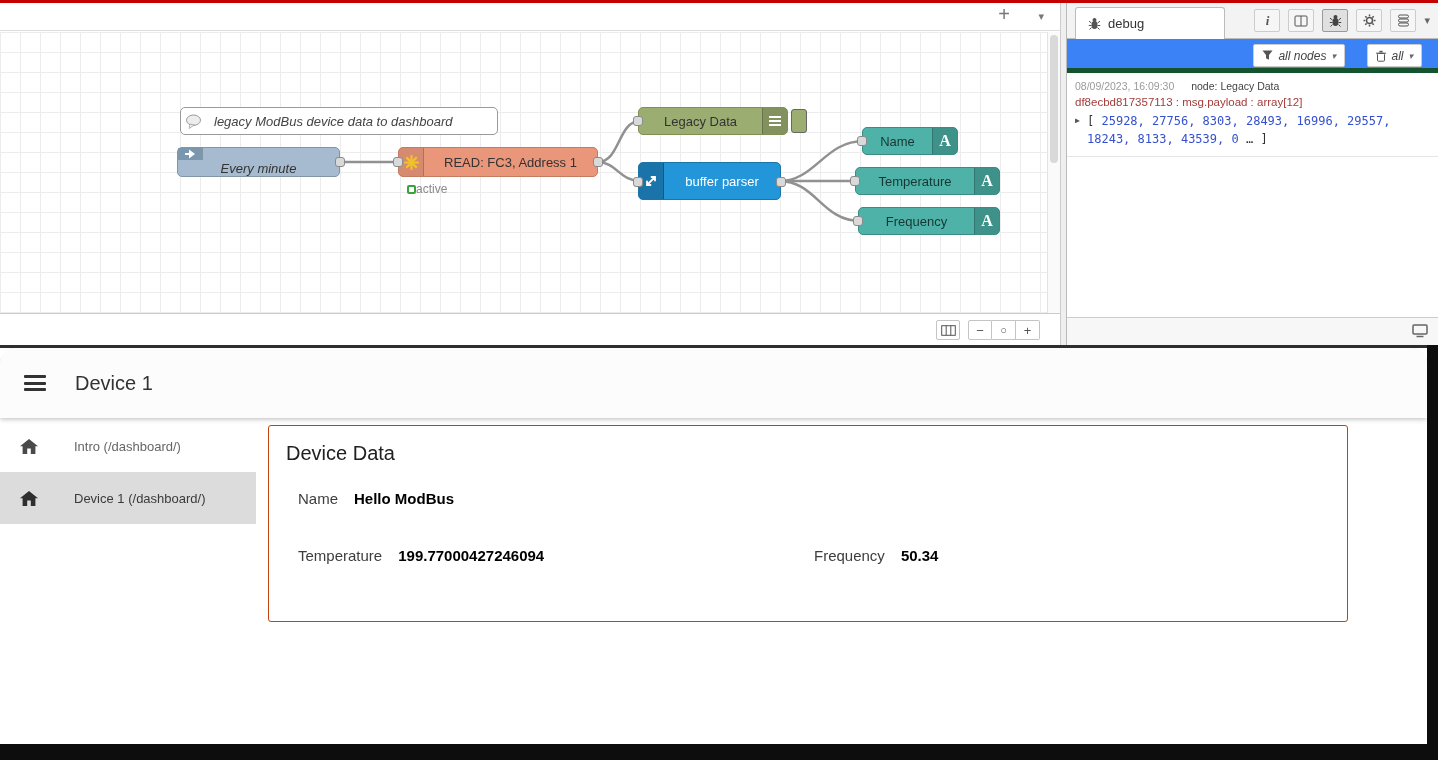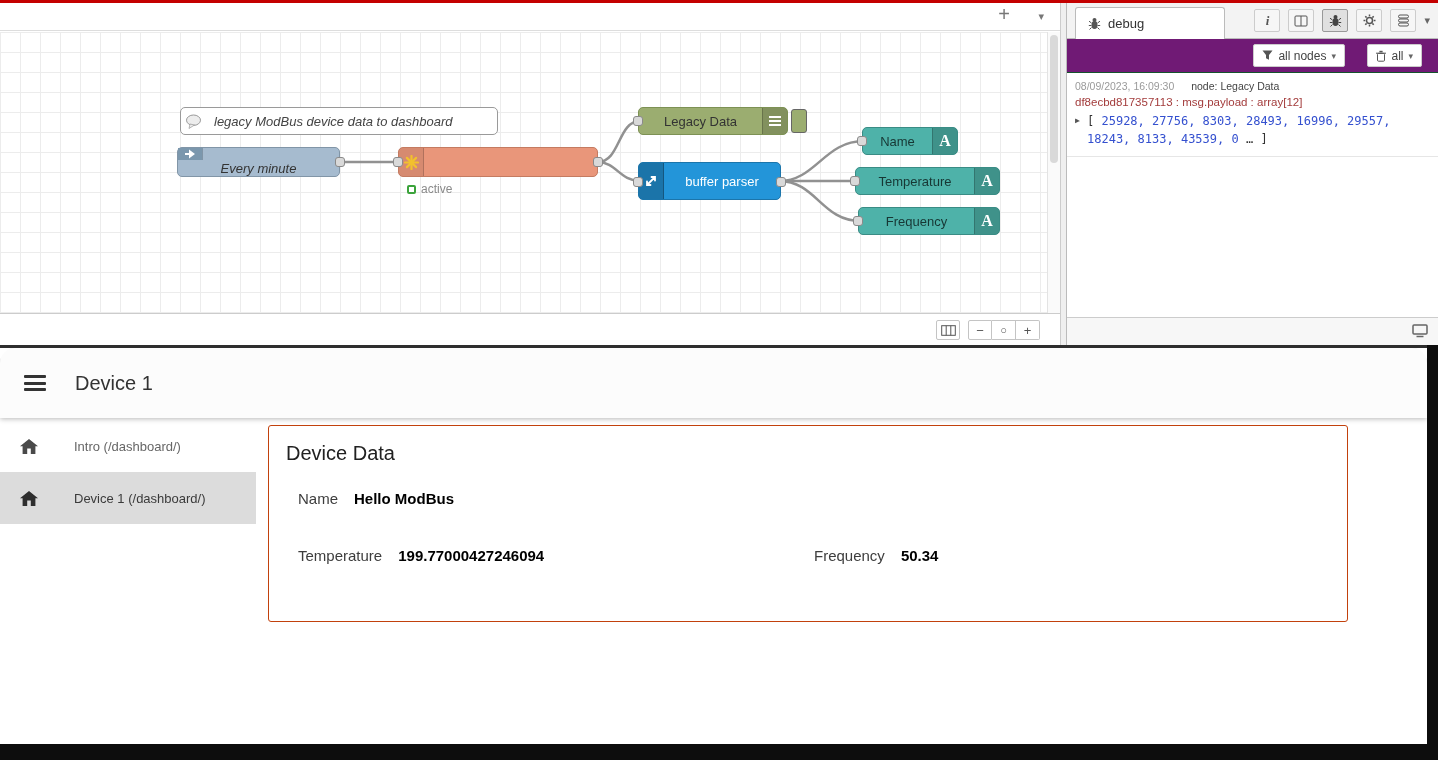--- a/index.html
+++ b/index.html
@@ -31,21 +31,21 @@
   .comment-node .node-label { justify-content:flex-start; font-style:italic; color:#444; }
 
   .inject-node { background:#a6bbcf; border-color:#8195a7;flex-direction:column; }
   .inject-btn { width:20px; background:#c8d4de; border-right:1px solid #8195a7; border-radius:4px 0 0 4px; cursor:pointer; }
   .inject-icon-box { background:#7b97ad; border-right:1px solid #8195a7; }
   .inject-node .node-label { font-style:italic; }
 
   .read-node { background:#e9967a; border-color:#c47b61; }
   .read-icon-box { background:rgba(0,0,0,0.08); border-right:1px solid rgba(0,0,0,0.18); border-radius:4px 0 0 4px; }
 
-  .status-row { position:absolute; display:flex; align-items:center; gap:5px; font-size:12px; color:#8a8a8a; }
+  .status-row { position:absolute; display:flex; align-items:center; font-size:12px; color:#8a8a8a; }
   .status-ring { width:9px; height:9px; border:2px solid #3ba33b; background:#fff; border-radius:2px; }
 
   .debug-node { background:#9bad70; border-color:#7d9154; }
   .debug-node .node-label { }
   .debug-icon-box { background:rgba(0,0,0,0.16); border-left:1px solid rgba(0,0,0,0.2); border-radius:0 4px 4px 0; }
   .debug-toggle { position:absolute; width:16px; height:24px; background:#9bad70; border:1px solid #666; border-radius:3px; cursor:pointer; }
 
   .parser-node { background:#2395d9; border-color:#1b75ab; color:#fff; }
   .parser-icon-box { background:rgba(0,0,0,0.22); border-right:1px solid rgba(0,0,0,0.25); border-radius:4px 0 0 4px; }
 
@@ -71,21 +71,21 @@
   .debug-panel { position:absolute; left:1067px; top:3px; width:371px; height:342px; background:#f7f7f7; }
   .side-tabbar { position:relative; height:36px; background:#f3f3f3; border-bottom:1px solid #bbb; }
   .side-tab { position:absolute; left:8px; top:4px; height:32px; width:150px; background:#fff; border:1px solid #bbb; border-bottom:none;
     border-radius:3px 3px 0 0; display:flex; align-items:center; gap:7px; padding:0 12px; font-size:13px; color:#333; cursor:pointer; }
   .side-icons { position:absolute; right:8px; top:6px; display:flex; gap:8px; align-items:center; }
   .sbtn { width:26px; height:23px; border:1px solid #ccc; background:#f6f6f6; border-radius:2px; display:flex; align-items:center; justify-content:center; cursor:pointer; }
   .sbtn.active { background:#e0e0e0; border-color:#999; }
   .side-caret { color:#666; font-size:11px; cursor:pointer; }
   .info-glyph { font-family:"Liberation Serif", serif; font-weight:bold; font-style:italic; font-size:13px; color:#555; }
 
-  .side-toolbar { position:relative; height:34px; background:#701a75; border-bottom:1px solid #14532d; }
+  .side-toolbar { position:relative; height:34px; background:#3b82f6; border-bottom:5px solid #14532d;font-style:italic; }
   .tool-btn { position:absolute; top:5px; height:23px; border:1px solid #ccc; background:#fff; border-radius:2px; font-size:12px; color:#444;
     display:flex; align-items:center; gap:5px; padding:0 8px; cursor:pointer; }
   .filter-btn { right:93px; }
   .clear-btn { right:16px; }
   .tool-caret { font-size:9px; color:#666; }
 
   .msg-list { position:absolute; left:0; right:0; top:70px; bottom:28px; background:#fff; overflow:hidden; }
   .msg { padding:7px 8px 8px 8px; border-bottom:1px solid #e6e6e6; background:#fff; }
   .msg-meta { font-size:10.5px; color:#9a9a9a; }
   .msg-node-name { color:#444; margin-left:14px; }
@@ -174,20 +174,21 @@
           <svg width="15" height="15">
             <g stroke="#f2c12e" stroke-width="2.2" stroke-linecap="round">
               <line x1="7.5" y1="1" x2="7.5" y2="14"></line>
                 <line x1="1" y1="7.5" x2="14" y2="7.5"></line>
               <line x1="2.9" y1="2.9" x2="12.1" y2="12.1"></line>
                 <line x1="2.9" y1="12.1" x2="12.1" y2="2.9"></line>
             </g>
               <circle cx="7.5" cy="7.5" r="2.4" fill="#f2c12e"></circle>
           </svg>
         </div>
+        <div class="node-label">READ: FC3, Address 1</div>
         <div class="port" style="left:-6px; top:9px;"></div>
         <div class="port" style="right:-6px; top:9px;"></div>
       </div>
       <div class="status-row" style="left:407px; top:150px;">
         <div class="status-ring"></div>
         <span>active</span>
       </div>
 
       <div class="node debug-node" style="left:638px; top:75px; width:150px; height:28px;">
         <div class="node-label">Legacy Data</div>

